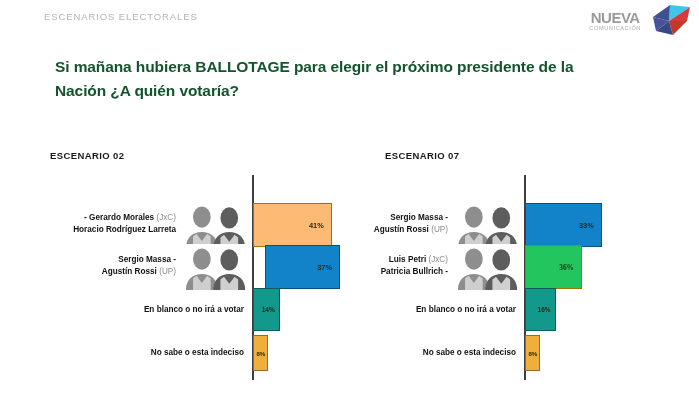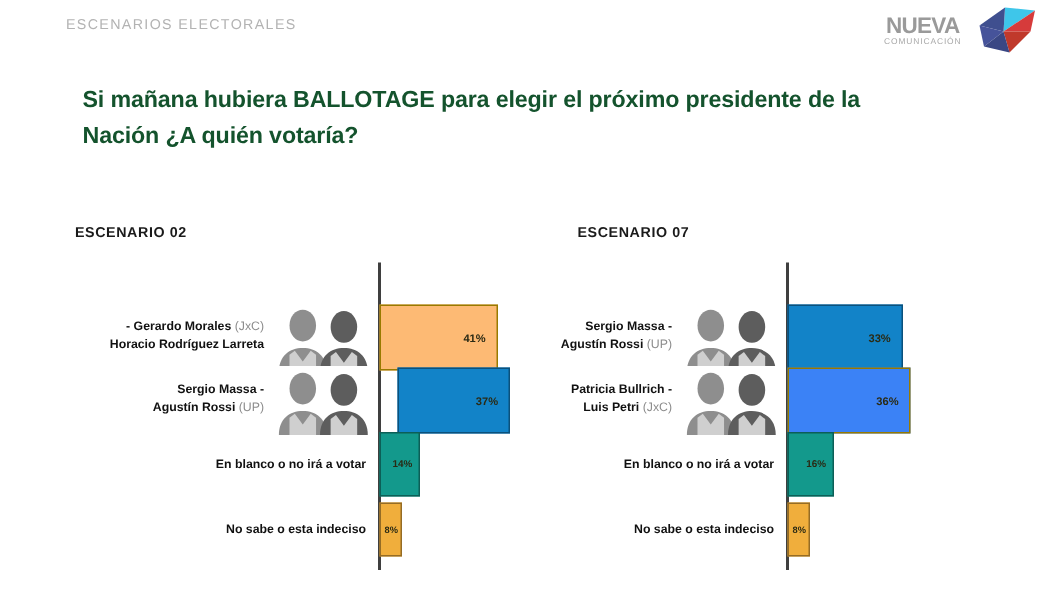--- a/index.html
+++ b/index.html
@@ -246,43 +246,43 @@
           <g fill="#cfcfcf">
             <path d="M18 36l6 8 6-8 4 3v13H14V39z"></path>
             <path d="M49 37l6 8 6-8 4 3v12H45V40z"></path>
           </g>
         </svg>
       </div>
       <div class="rowlabel" style="left: -51px; width: 150px; top: 42px;">
         <div>Sergio Massa -</div>
         <div>Agustín Rossi <span class="party">(UP)</span></div>
       </div>
-      <div class="bar" style="left: 176px; top: 75px; width: 82px; height: 44px; background: #3b82f6; border: 1px solid rgb(152, 122, 0);">
+      <div class="bar" style="left: 176px; top: 75px; width: 57px; height: 44px; background: #22c55e; border: 1px solid rgb(152, 122, 0); font-family: Liberation Serif, serif;">
         <span class="val">36%</span>
       </div>
       <div class="photo" style="left: 103px; top: 74px; width: 72px; height: 46px;">
         <svg viewBox="0 0 80 52" width="72" height="46">
           <rect width="80" height="52" fill="#ffffff"></rect>
           <g fill="#8e8e8e">
             <ellipse cx="24" cy="17" rx="10" ry="12"></ellipse>
             <path d="M6 52c0-12 8-18 18-18s18 6 18 18z"></path>
           </g>
           <g fill="#5d5d5d">
             <ellipse cx="55" cy="18" rx="10" ry="12"></ellipse>
             <path d="M37 52c0-12 8-18 18-18s18 6 18 18z"></path>
           </g>
           <g fill="#cfcfcf">
             <path d="M18 36l6 8 6-8 4 3v13H14V39z"></path>
             <path d="M49 37l6 8 6-8 4 3v12H45V40z"></path>
           </g>
         </svg>
       </div>
       <div class="rowlabel" style="left: -51px; width: 150px; top: 84px;">
+        <div>Luis Petri <span class="party">(JxC)</span></div>
         <div>Patricia Bullrich -</div>
-        <div>Luis Petri <span class="party">(JxC)</span></div>
       </div>
       <div class="bar small" style="left: 176px; top: 118px; width: 30.72px; height: 43px; background: rgb(19, 153, 140); border: 1px solid rgb(12, 95, 87);">
         <span class="val">16%</span>
       </div>
       <div class="rowlabel" style="left: -33px; width: 200px; top: 133.5px;">
         <div>En blanco o no irá a votar</div>
       </div>
       <div class="bar tiny" style="left: 176px; top: 165px; width: 15.36px; height: 36px; background: rgb(240, 174, 60); border: 1px solid rgb(149, 108, 37);">
         <span class="val">8%</span>
       </div>

